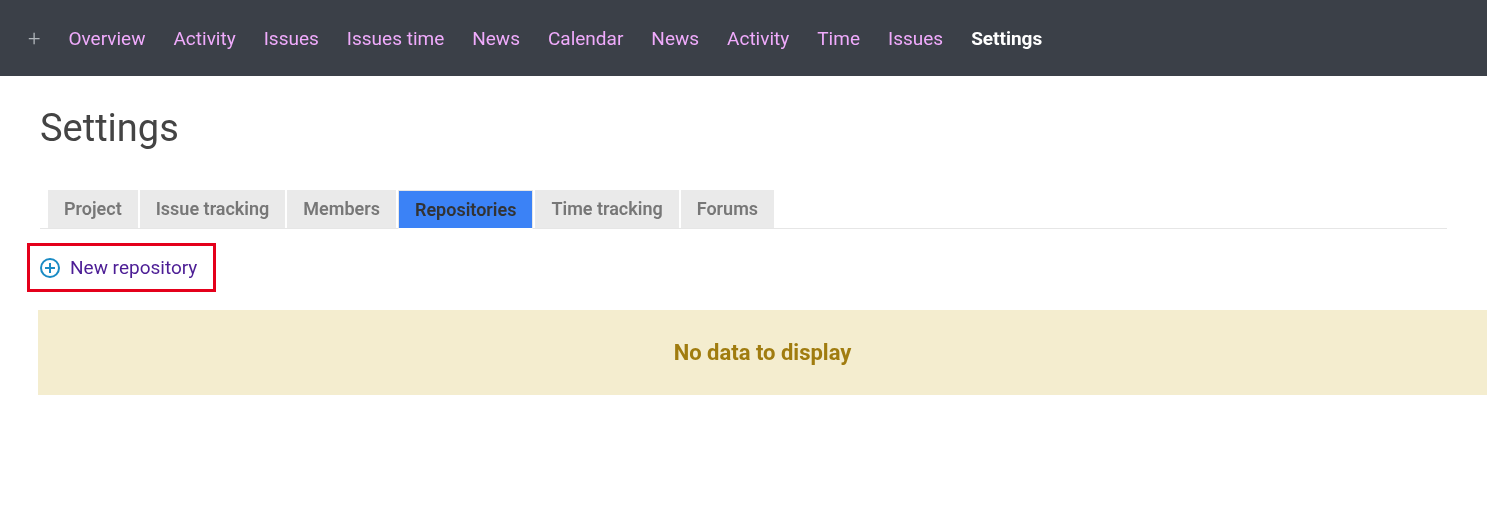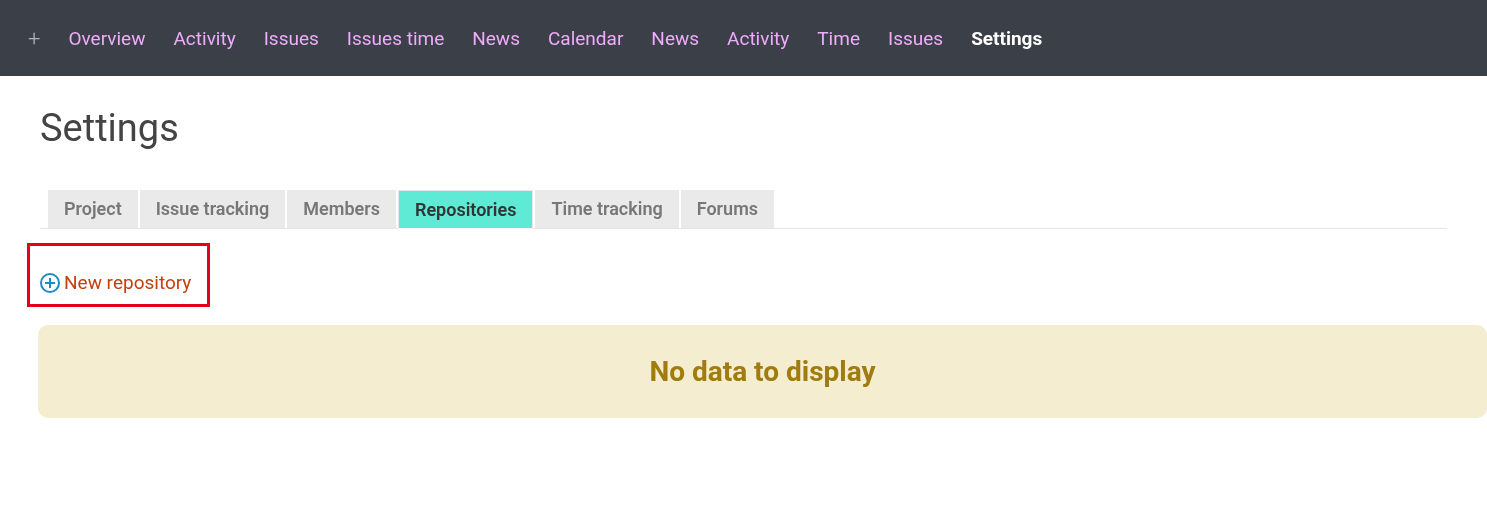--- a/index.html
+++ b/index.html
@@ -49,38 +49,38 @@
     .tab {
       background: #eaeaea;
       color: #777;
       font-size: 18px;
       font-weight: 600;
       padding: 8px 16px;
       cursor: pointer;
       position: relative;
     }
     .tab.active {
-      background: #5eead4;
+      background: #3b82f6;
       color: #333;
       border: 1px solid #e6e6e6;
       border-bottom: 1px solid #fff;
       margin-bottom: -1px;
     }
 
     .action-row {
       margin: 14px 0 18px -13px;
     }
     .new-repo-link {
       display: inline-flex;
       align-items: center;
-      gap: 4px;
-      color: #c2410c;
+      gap: 10px;
+      color: #4c1d95;
       text-decoration: none;
       font-size: 19px;
-      padding: 25px 16px 10px 10px;
+      padding: 10px 16px 10px 10px;
       border: 3px solid #e4001b;
       cursor: pointer;
     }
     .plus-circle-icon {
       width: 20px;
       height: 20px;
       border: 2px solid #1a8bc4;
       border-radius: 50%;
       position: relative;
       display: inline-block;
@@ -100,27 +100,26 @@
     .plus-circle-icon::after {
       width: 2px;
       height: 10px;
       top: 3px;
       left: 7px;
     }
 
     .empty-banner {
       background: #f4edcf;
       color: #a07c0f;
-      font-size: 28px;
+      font-size: 22px;
       font-weight: 700;
       text-align: center;
       padding: 30px 20px;
       margin-left: -2px;
       margin-right: -40px;
-      border-radius: 10px;
     }
   </style>
 </head>
 <body>
 
 <nav class="topnav">
   <span class="plus-icon">+</span>
   <a>Overview</a>
   <a>Activity</a>
   <a>Issues</a>

